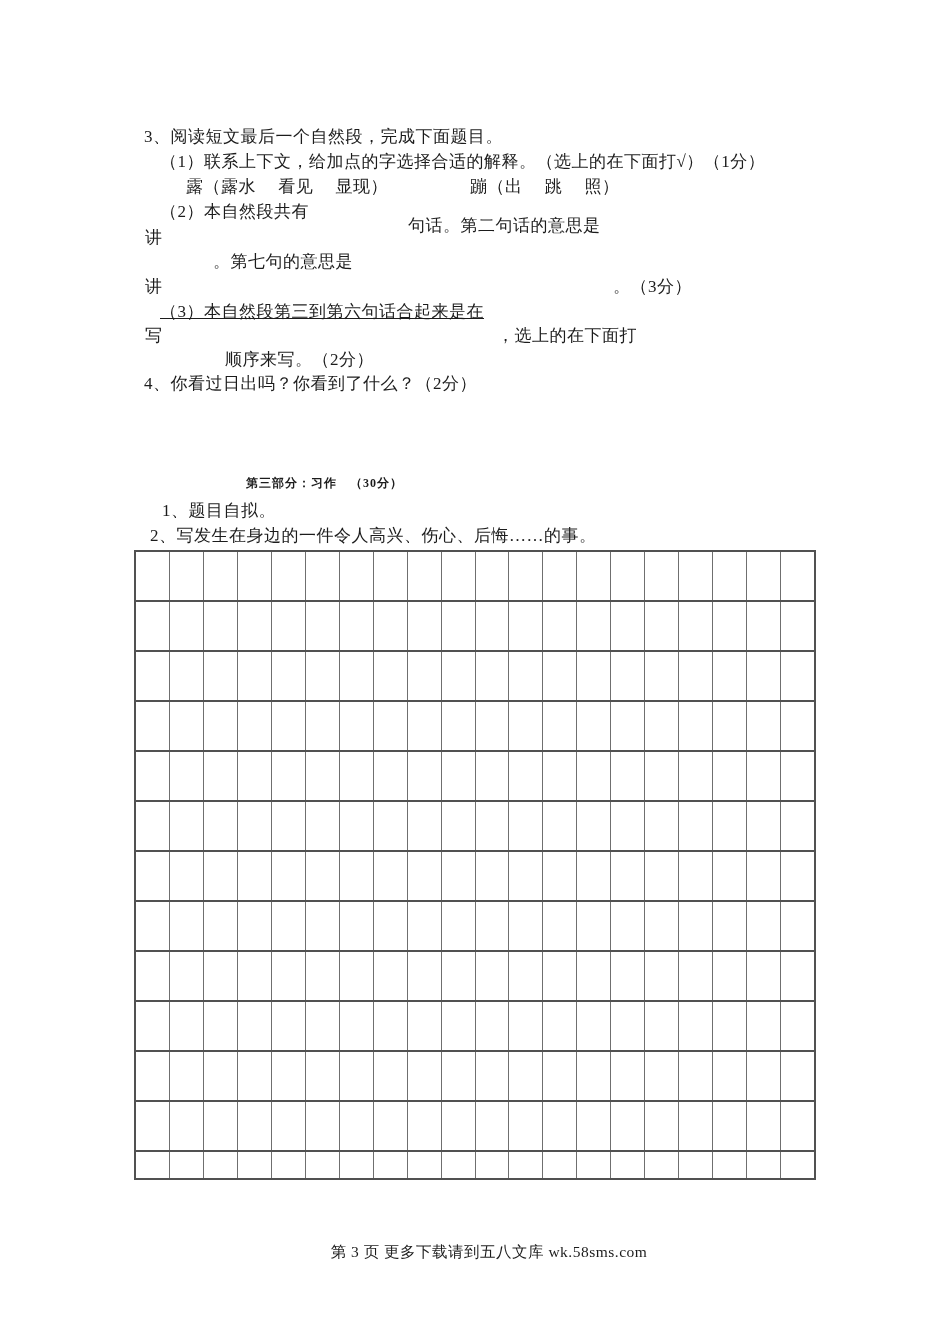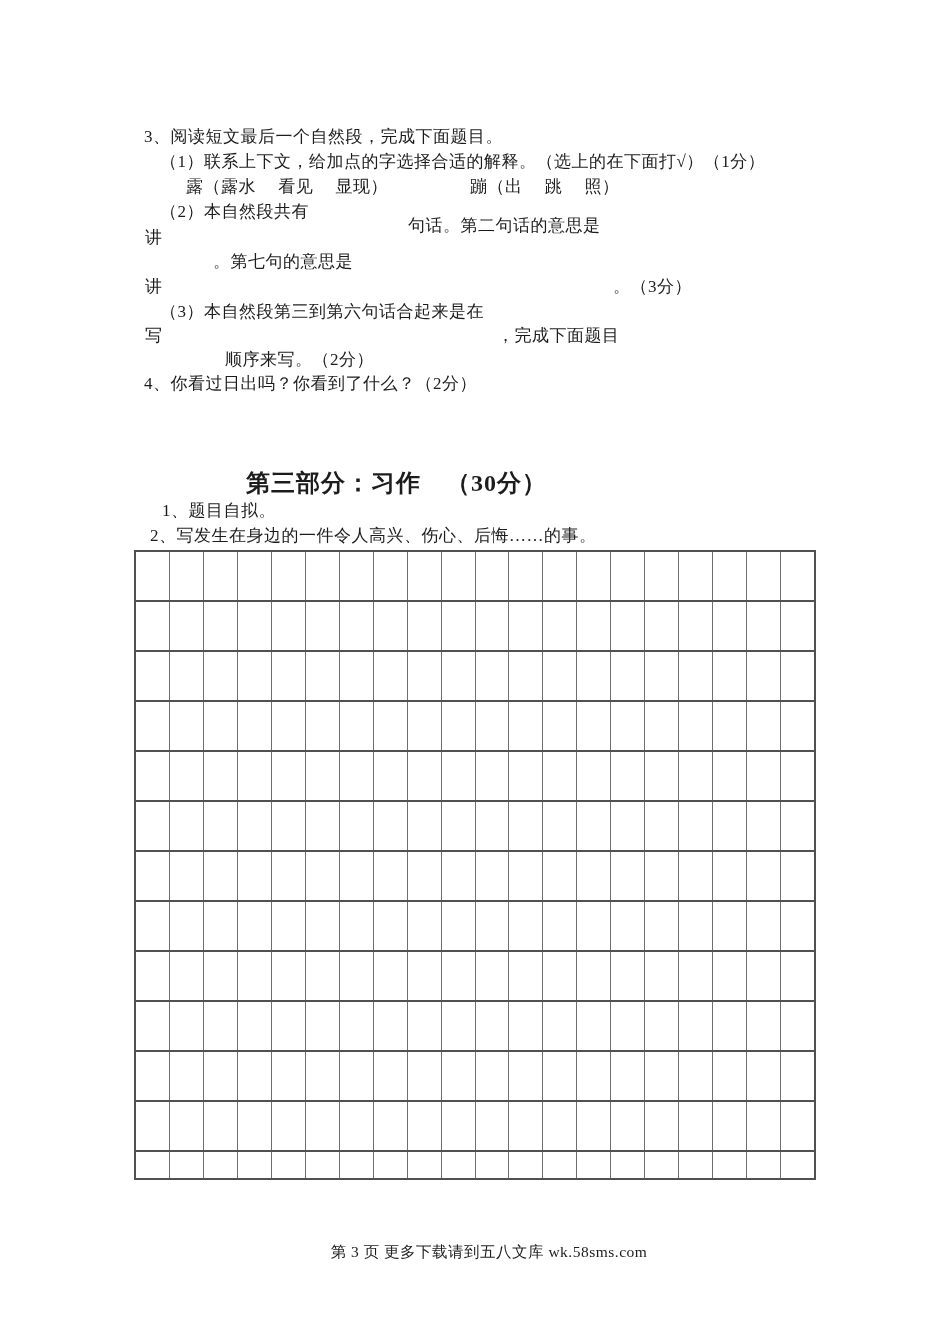--- a/index.html
+++ b/index.html
@@ -17,21 +17,21 @@
   }
   .t {
     position: absolute;
     font-size: 17px;
     line-height: 19px;
     white-space: pre;
     letter-spacing: 0.5px;
   }
   .heading {
     font-weight: bold;
-    font-size: 24px;
+    font-size: 12px;
     letter-spacing: 1px;
   }
   
   #writing-grid {
     position: absolute;
     left: 134px; top: 550px;
     width: 682px;
     box-sizing: border-box;
     border: 2px solid var(--grid-h, #515151);
     background: #ffffff;
@@ -74,24 +74,24 @@
   <span class="t" style="left:160px; top:202px;">（2）本自然段共有</span>
   <span class="t" style="left:408px; top:216px;">句话。第二句话的意思是</span>
 
   <span class="t" style="left:145px; top:228px;">讲</span>
 
   <span class="t" style="left:213px; top:252px;">。第七句的意思是</span>
 
   <span class="t" style="left:145px; top:277px;">讲</span>
   <span class="t" style="left:613px; top:277px;">。（3分）</span>
 
-  <span class="t" style="left:160px; top:302px;">（3）本自然段第三到第六句话合起来是在</span>
+  <span class="t" style="left:160px; top:302px;text-decoration:underline;">（3）本自然段第三到第六句话合起来是在</span>
 
   <span class="t" style="left:145px; top:326px;">写</span>
-  <span class="t" style="left:497px; top:326px;">，完成下面题目</span>
+  <span class="t" style="left:497px; top:326px;">，选上的在下面打</span>
 
   <span class="t" style="left:225px; top:350px;">顺序来写。（2分）</span>
 
   <span class="t" style="left:144px; top:374px;">4、你看过日出吗？你看到了什么？（2分）</span>
 
   <span class="t heading" style="left:246px; top:474px;">第三部分：习作　（30分）</span>
 
   <span class="t" style="left:162px; top:501px;">1、题目自拟。</span>
 
   <span class="t" style="left:150px; top:526px;text-align:right;">2、写发生在身边的一件令人高兴、伤心、后悔……的事。</span>

